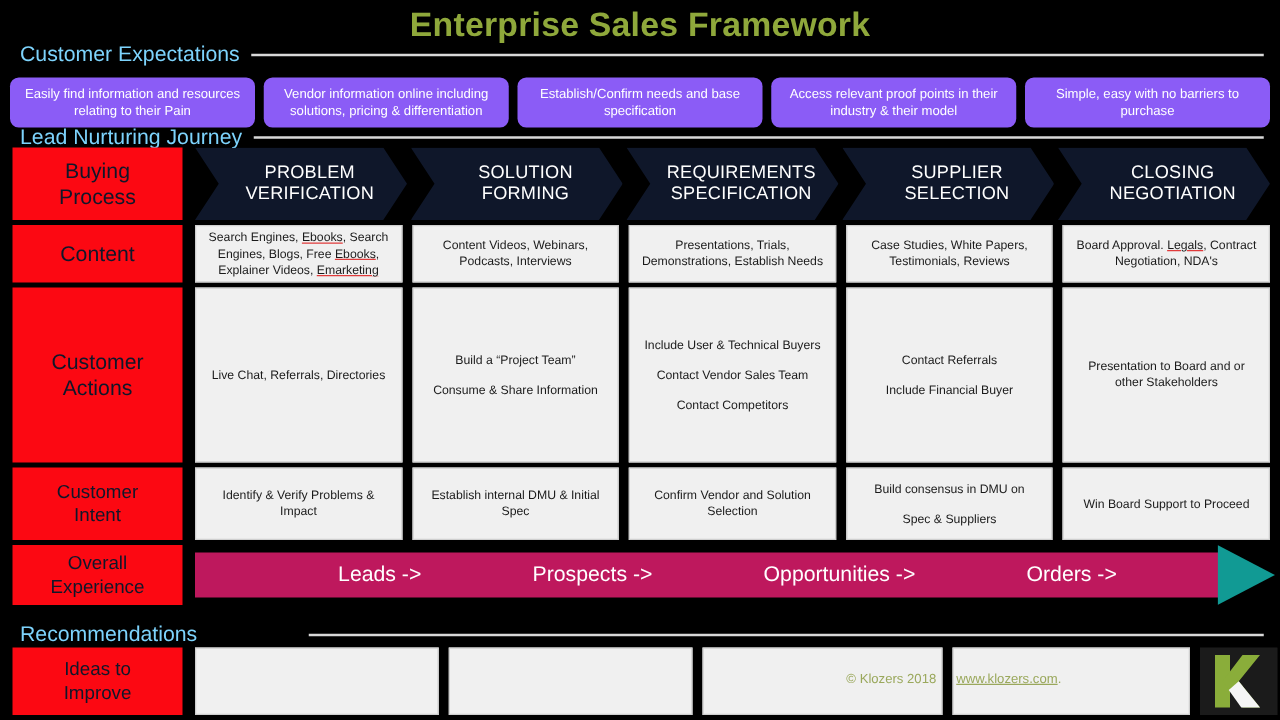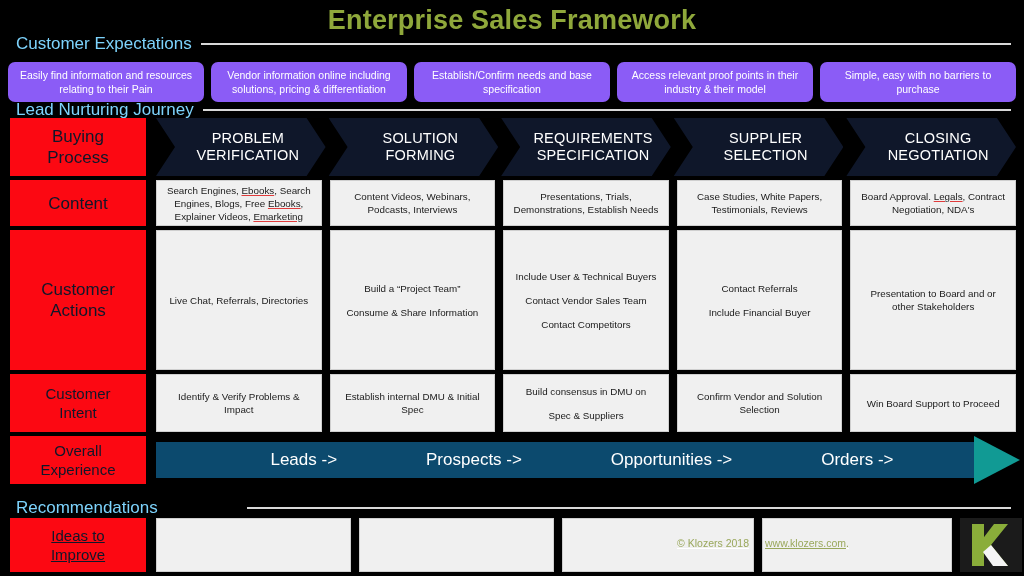--- a/index.html
+++ b/index.html
@@ -133,21 +133,21 @@
   .cell p + p { margin-top: 11px; }
   .sp { text-decoration: underline; text-decoration-color: #e03b3b;
         text-decoration-style: solid; text-underline-offset: 1px; }
 
   
   #row-buying   .rowlabel, #row-buying   .cells { height: 58px; }
   #row-content  .rowlabel, #row-content  .cells { height: 46px; }
   #row-actions  .rowlabel, #row-actions  .cells { height: 140px; }
   #row-intent   .rowlabel, #row-intent   .cells { height: 58px; }
   #row-overall  .rowlabel { height: 48px; }
-  #row-ideas    .rowlabel, #row-ideas    .cells { height: 54px; text-decoration: underline; }
+  #row-ideas    .rowlabel, #row-ideas    .cells { height: 54px; }
 
   
   .chev-track {
     flex: 1 1 auto;
     display: flex;
     height: 58px;
     padding-right: 8px;
     gap: 3px;
   }
   .chev {
@@ -174,21 +174,21 @@
     flex: 1 1 auto;
     height: 48px;
     margin-right: 4px;
     position: relative;
   }
   .exp-arrow .bar {
     position: absolute;
     left: 0; top: 6px;
     width: calc(100% - 44px);
     height: 36px;
-    background: #0c4a6e;
+    background: #be185d;
     display: flex;
     align-items: center;
     justify-content: space-around;
     padding: 0 38px 0 70px;
     box-sizing: border-box;
   }
   .exp-arrow .bar span {
     font-size: 17px;
     color: #ffffff;
     white-space: nowrap;
@@ -340,26 +340,26 @@
         <div>Intent</div>
       </div>
     </div>
     <div class="cells">
       <div class="cell tight">
           <p>Identify &amp; Verify Problems &amp; Impact</p>
         </div>
       <div class="cell tight">
           <p>Establish internal DMU &amp; Initial Spec</p>
         </div>
+      <div class="cell tight">
+          <p>Confirm Vendor and Solution Selection</p>
+        </div>
       <div class="cell">
           <p>Build consensus in DMU on</p>
           <p>Spec &amp; Suppliers</p>
-        </div>
-      <div class="cell tight">
-          <p>Confirm Vendor and Solution Selection</p>
         </div>
       <div class="cell tight">
           <p>Win Board Support to Proceed</p>
         </div>
     </div>
   </div>
 
   <div class="row" id="row-overall">
     <div class="rowlabel med">
       <div>

